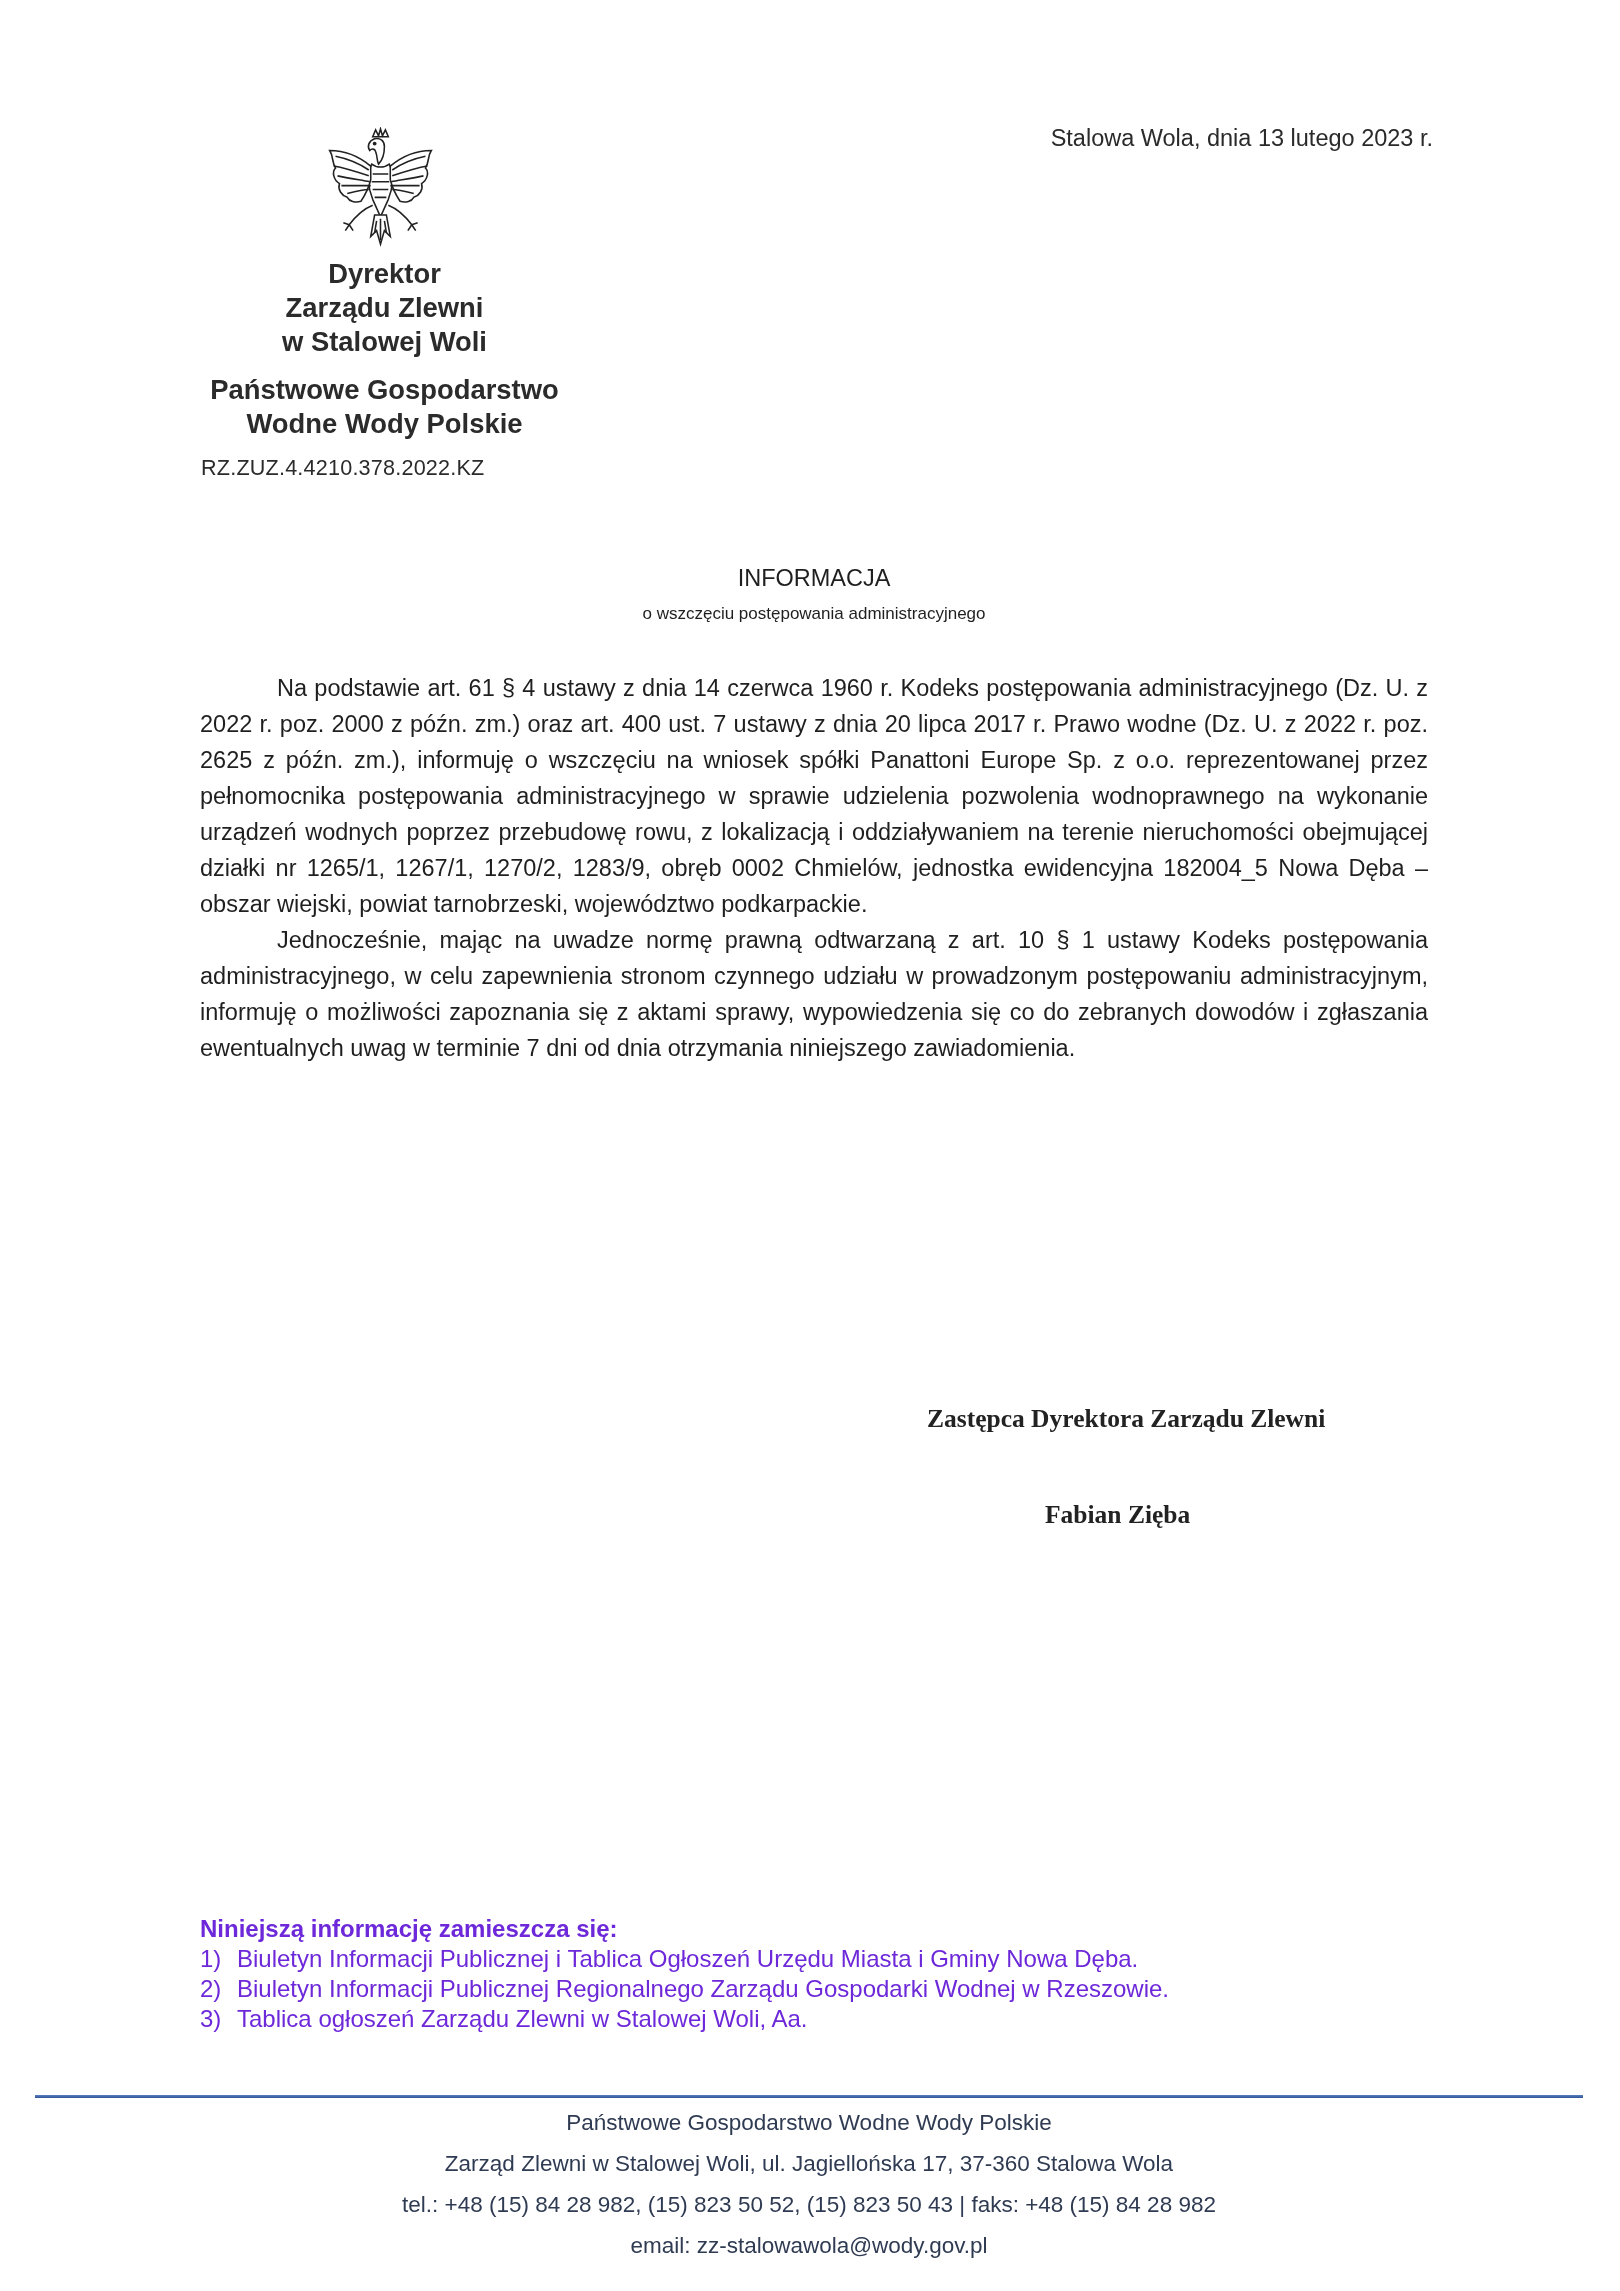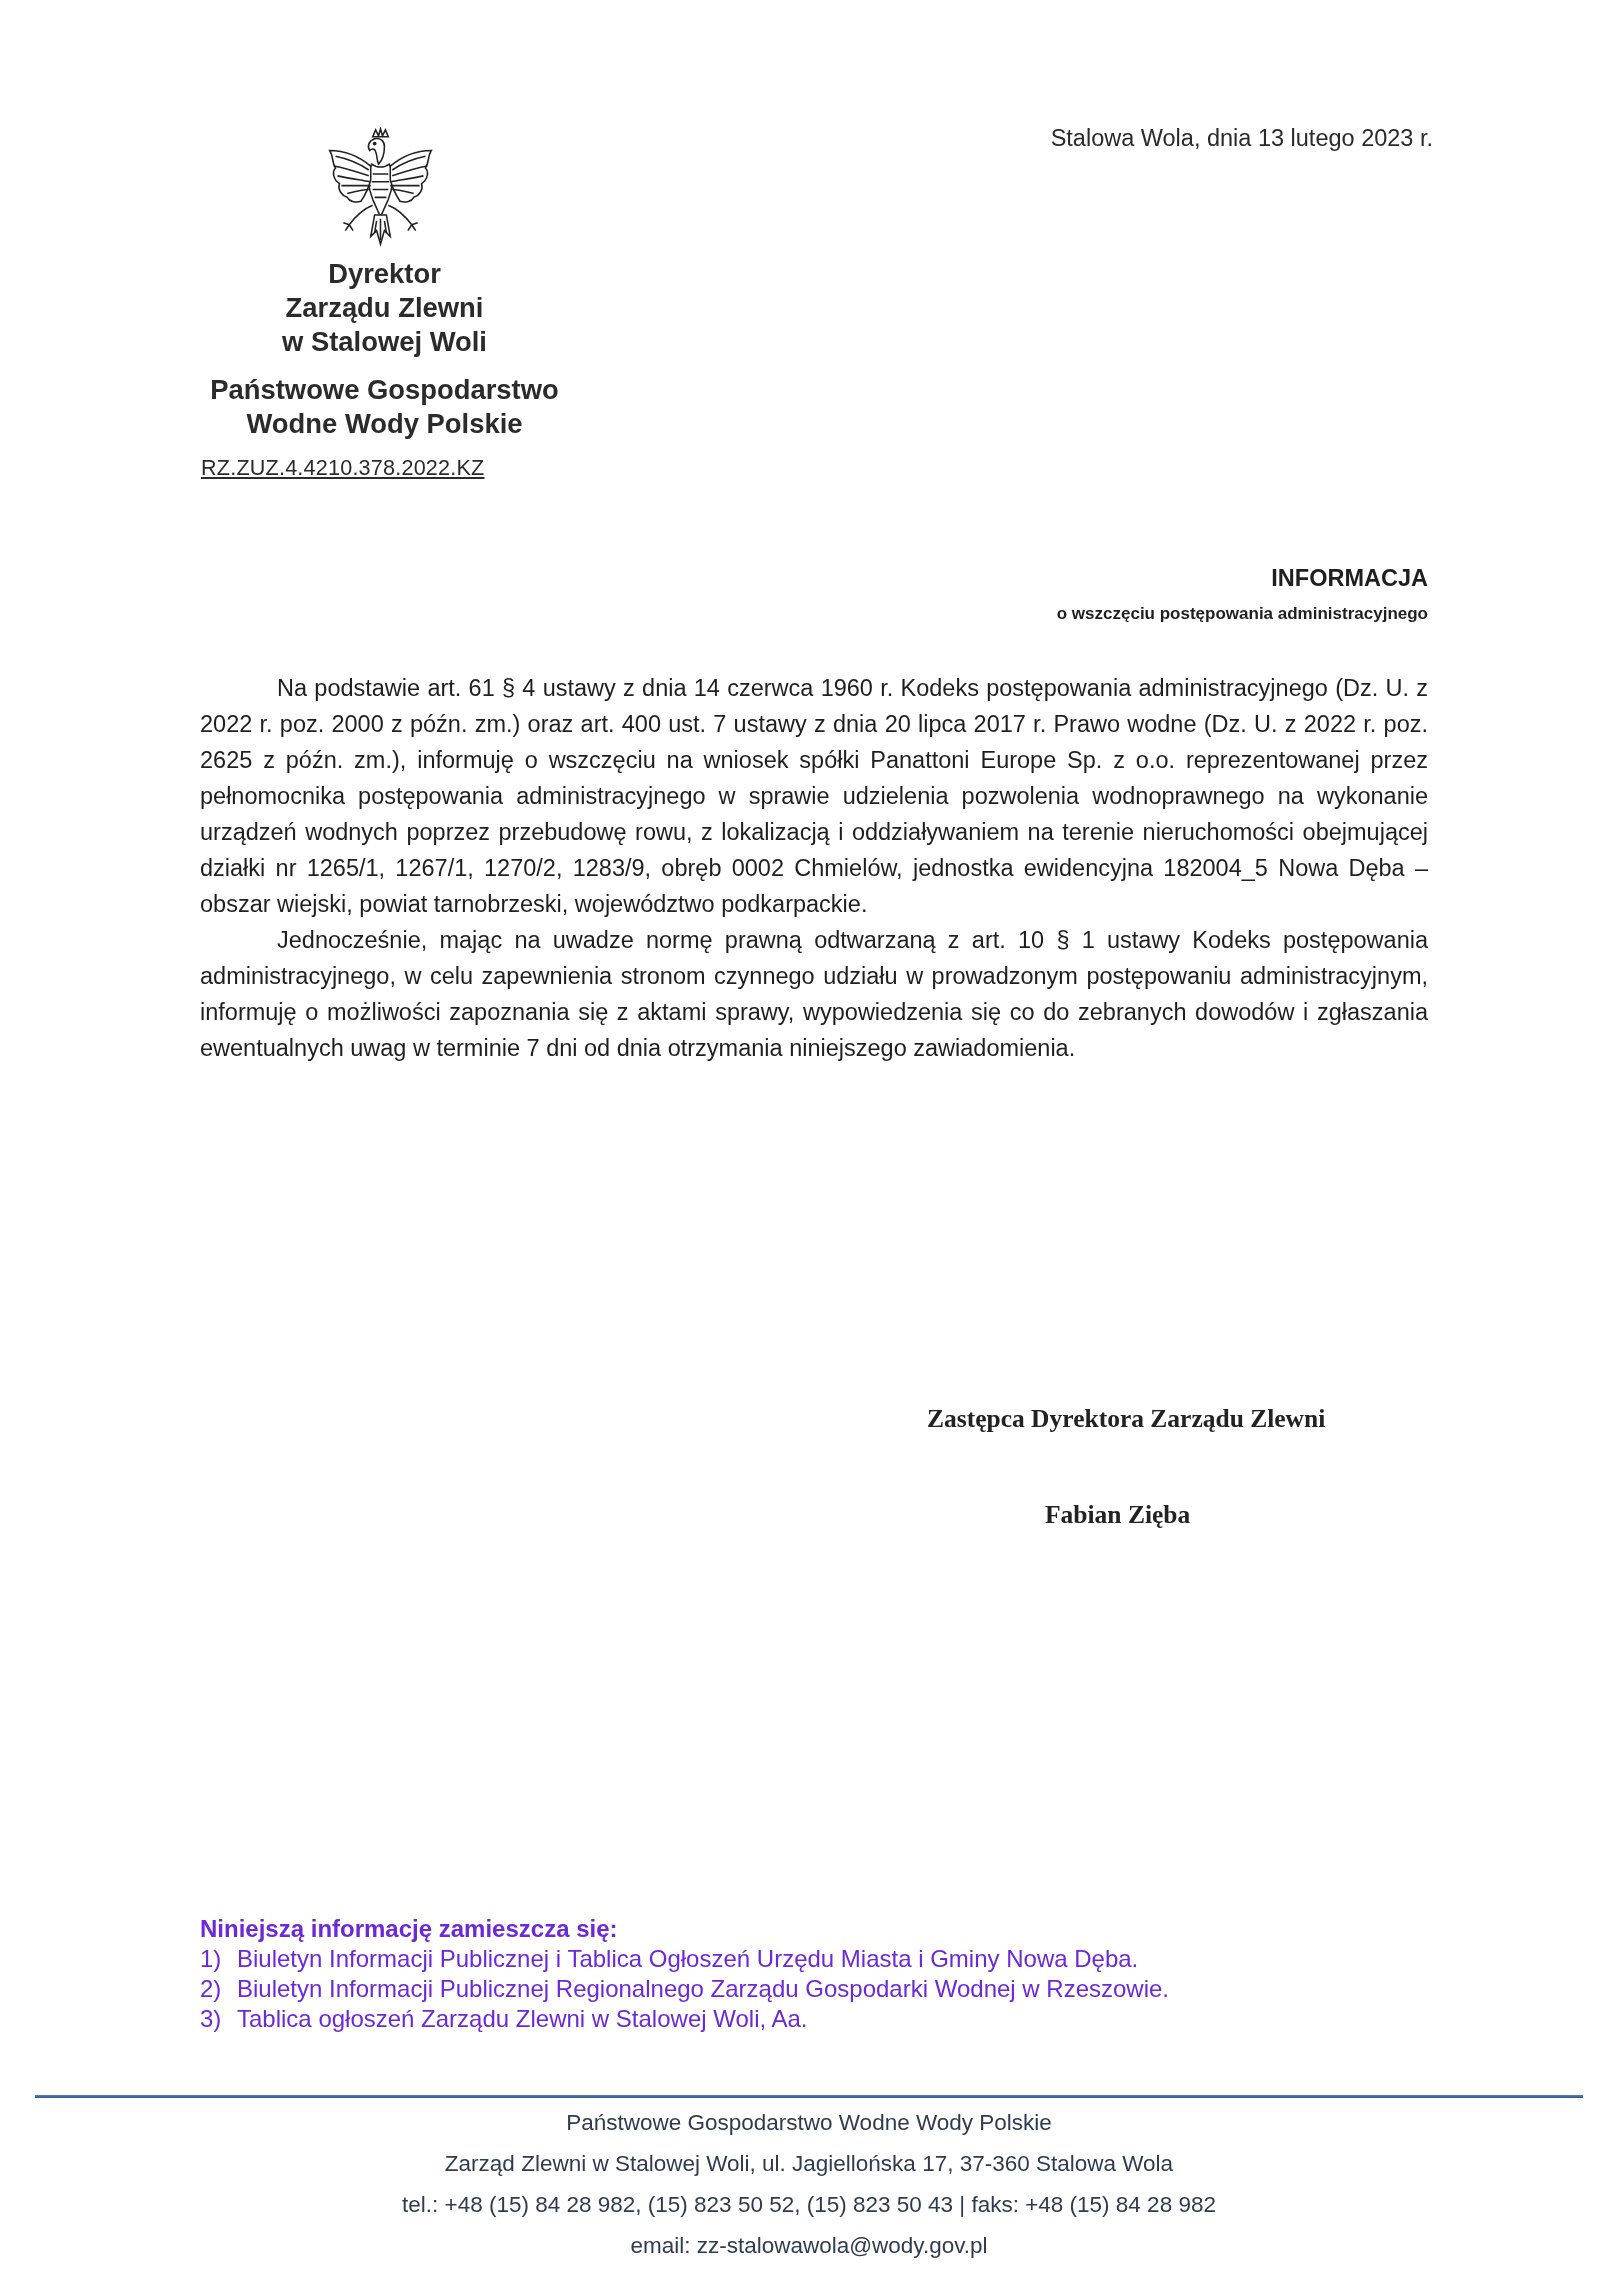--- a/index.html
+++ b/index.html
@@ -9,24 +9,24 @@
   .date { left: 980px; top: 125px; width: 453px; text-align: right;
           font-family: "Liberation Sans", sans-serif; font-size: 23.5px; color: #2a2a2a; }
 
   .eagle { left: 316px; top: 127px; width: 129px; height: 129px; }
 
   .issuer { left: 186px; top: 257px; width: 397px; text-align: center;
             font-family: "Liberation Sans", sans-serif; font-weight: bold; font-size: 27.4px;
             line-height: 34px; color: #2b2b2b; }
   .issuer .gap { height: 13.7px; }
   .refno { left: 201px; top: 455px; font-family: "Liberation Sans", sans-serif;
-           font-size: 21.6px; color: #2b2b2b; letter-spacing: 0.2px; text-decoration: underline; }
+           font-size: 21.6px; color: #2b2b2b; letter-spacing: 0.2px; }
 
-  .title-block { left: 200px; top: 561px; width: 1228px; text-align: right;
-                 font-family: "Liberation Sans", sans-serif; font-weight: bold; color: #1f1f1f; }
+  .title-block { left: 200px; top: 561px; width: 1228px; text-align: center;
+                 font-family: "Liberation Sans", sans-serif; font-weight: normal; color: #1f1f1f; }
   .title-block .t1 { font-size: 23.5px; line-height: 35px; }
   .title-block .t2 { font-size: 17px; line-height: 35px; }
 
   .body { left: 200px; top: 670px; width: 1228px;
           font-family: "Liberation Sans", sans-serif; font-size: 23.5px; line-height: 36px;
           text-align: justify; color: #1f1f1f; }
   .body p { margin: 0; text-indent: 77px; }
 
   .sig-role { left: 927px; top: 1404px; font-family: "Liberation Serif", serif;
               font-weight: bold; font-size: 25.5px; color: #222; }

